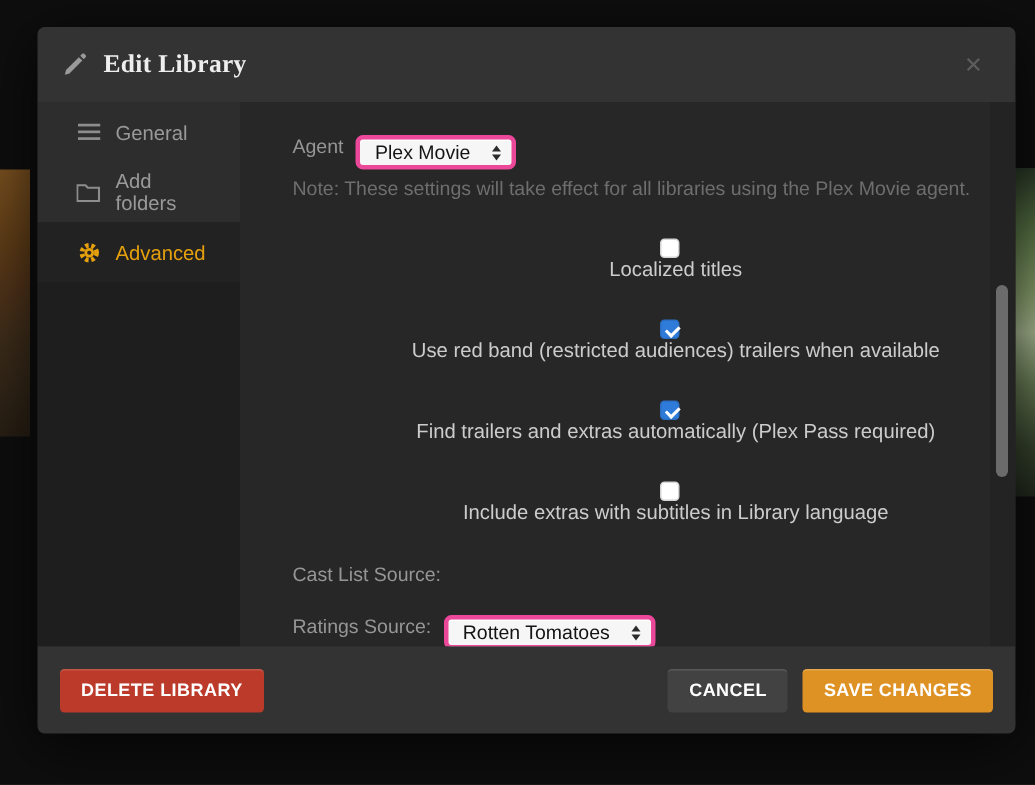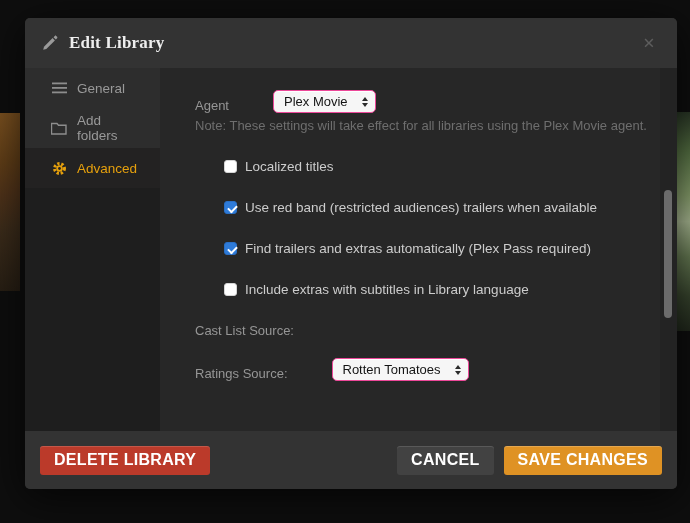--- a/index.html
+++ b/index.html
@@ -53,44 +53,44 @@
   }
   .side-item .s-icon { width:16px; height:16px; margin-right:10px; flex:none; display:flex; align-items:center; justify-content:center; }
   .side-item.selected { background:#232222; color:#e5a00d;text-align:right; }
 
   
   .content {
     position:absolute; left:135px; top:50px; right:0; bottom:58px;
     background:#272727; overflow:hidden; padding:22px 0 0 35px;
   }
   .gutter { position:absolute; right:0; top:0; bottom:0; width:17px; background:#232323; }
-  .row { display:flex; align-items:flex-end;gap:36px; }
+  .row { display:flex; align-items:flex-start; }
   .field-label { color:#969696; font-size:13px; margin-right:8px; white-space:nowrap; }
 
   .select {
     display:inline-flex; align-items:center; height:23px;
-    background:#f6f6f6; border:1px solid #ec4899; border-radius:5px;
+    background:#f6f6f6; border:3px solid #ec4899; border-radius:5px;
     padding:0 7px 0 10px; cursor:pointer;
     box-shadow:inset 0 1px 0 #ffffff;
   }
   .select-value { color:#141414; font-size:13px; white-space:nowrap; }
   .select-arrows { display:flex; flex-direction:column; margin-left:14px; gap:2px; }
   .select-arrows .tri-up {
     width:0; height:0; border-left:3.5px solid transparent; border-right:3.5px solid transparent;
     border-bottom:4px solid #2b2b2b;
   }
   .select-arrows .tri-dn {
     width:0; height:0; border-left:3.5px solid transparent; border-right:3.5px solid transparent;
     border-top:4px solid #2b2b2b;
   }
 
   .section-heading { color:#c9c9c9; font-size:13.5px; margin-top:24px; }
   .section-note { color:#6e6e6e; font-size:13px; margin-top:5px; }
 
-  .check-row { display:flex; align-items:center; margin-top:26px; padding-left:29px; }
+  .check-row { display:flex; align-items:center; margin-top:26px; padding-left:29px;flex-direction:column; }
   .checkbox {
     width:13px; height:13px; border-radius:3px; background:#ffffff;
     border:1px solid #d5d5d5; margin-right:8px; flex:none; position:relative; cursor:pointer;
   }
   .check-row.checked .checkbox { background:#2e7bd9; border-color:#2a6fc4; }
   .check-row.checked .checkbox::after {
     content:""; position:absolute; left:2.5px; top:2.5px; width:7px; height:4px;
     border-left:2px solid #ffffff; border-bottom:2px solid #ffffff;
     transform:rotate(-45deg);
   }
@@ -105,21 +105,21 @@
     background:#6b6b6b; border-radius:4px; cursor:pointer;
   }
 
   
   .modal-footer {
     position:absolute; left:0; right:0; bottom:0; height:58px;
     background:#333333; display:flex; align-items:center; padding:0 15px;
   }
   .btn {
     height:29px; padding:12px 14px; border:none; border-radius:3px;
-    font-family:inherit; font-size:16px; font-weight:700; letter-spacing:.3px;
+    font-family:inherit; font-size:12px; font-weight:700; letter-spacing:.3px;
     color:#ffffff; cursor:pointer; display:inline-flex; align-items:center;
   }
   .btn-delete { background:#bb3a2a; box-shadow:inset 0 1px 0 rgba(255,255,255,.15); }
   .btn-cancel { background:#424242; box-shadow:inset 0 1px 0 rgba(255,255,255,.12); margin-left:auto; }
   .btn-save   { background:#df9224; box-shadow:inset 0 1px 0 rgba(255,255,255,.2); margin-left:10px; }
 </style>
 </head>
 <body>
 
 <div class="poster poster-left"></div>

